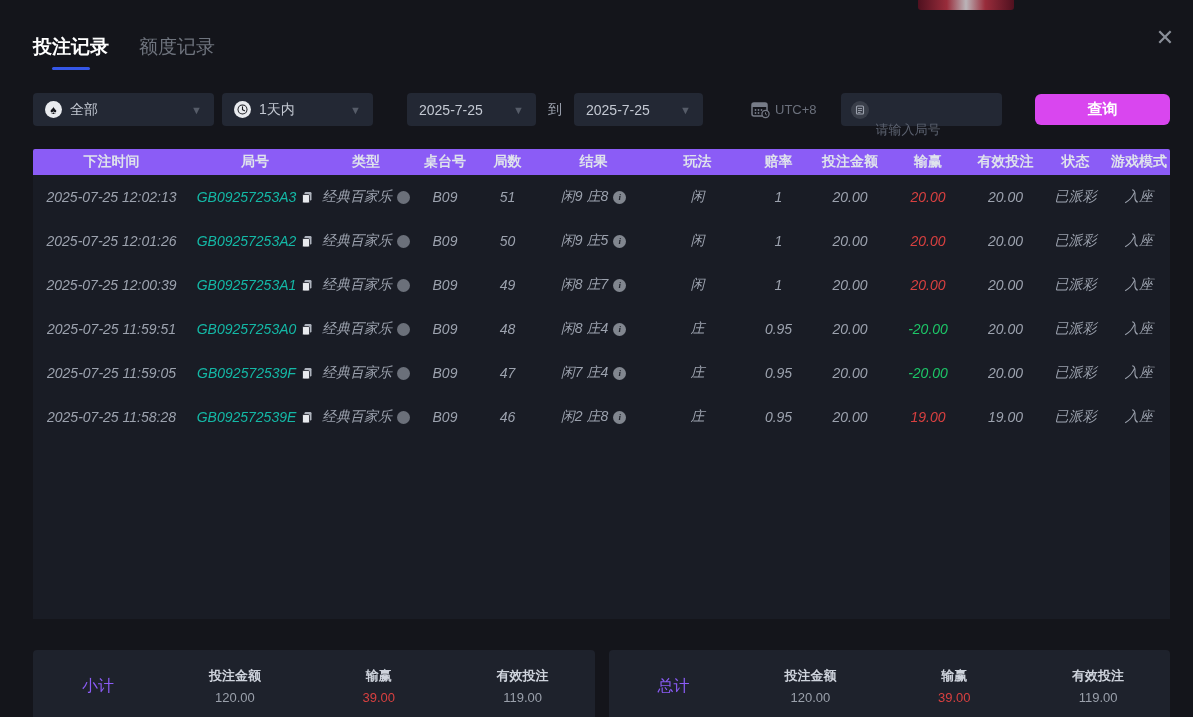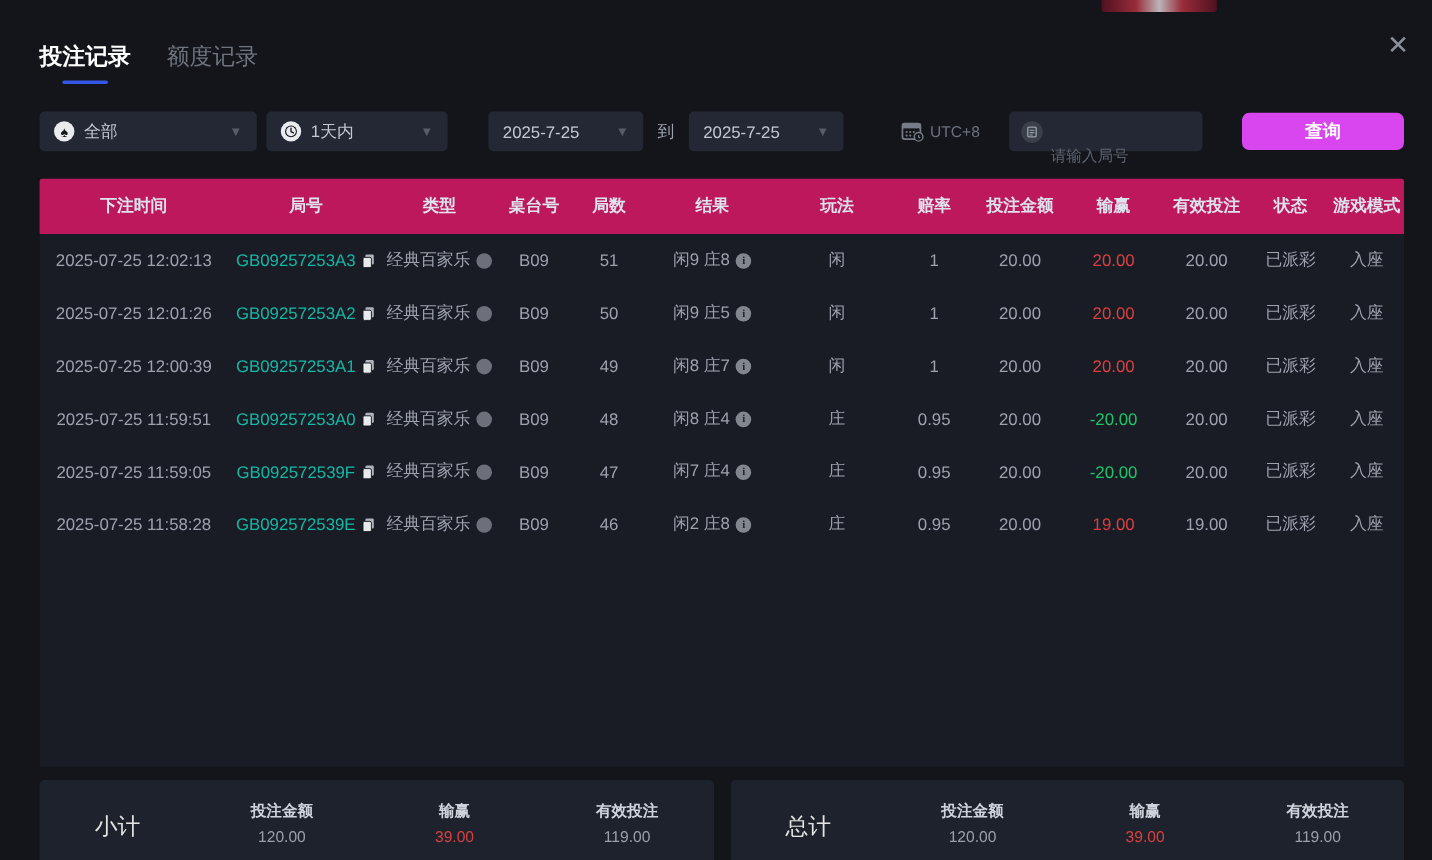--- a/index.html
+++ b/index.html
@@ -66,42 +66,42 @@
     color:#fff; font-size:15px; font-weight:bold; cursor:pointer; font-family:inherit;
   }
 
   
   .table{ position:absolute; left:33px; top:149px; width:1137px; }
   .grid-row{
     display:grid;
     grid-template-columns:157px 130px 92px 66px 59px 113px 95px 67px 76px 80px 75px 65px 62px;
     align-items:center;
   }
-  .thead{ height:46px; background:#be185d; border-radius:2px 2px 0 0; }
+  .thead{ height:26px; background:#8b5cf6; border-radius:2px 2px 0 0; }
   .thead .th{ text-align:center; color:#dfe3ec; font-size:14px; font-weight:bold; }
   .tbody{ background:#191c25; height:444px; }
-  .tr{ height:44px; font-size:14px; color:#9ca2ae; }
+  .tr{ height:44px; font-size:14px; color:#9ca2ae;font-style:italic; }
   .td{ text-align:center; white-space:nowrap; }
   .td.with-ico{ display:flex; align-items:center; justify-content:center; gap:5px; }
   .td .round-id{ color:#14b8a6; }
   .type-badge{ width:13px; height:13px; border-radius:50%; background:#6b707a; display:inline-block; flex:none; }
   .info-ico{
     width:13px; height:13px; border-radius:50%; background:#81868f; color:#22252e;
     font-size:9px; font-weight:bold; line-height:13px; text-align:center; display:inline-block;
     font-family:"Liberation Serif",serif; cursor:pointer; flex:none;
   }
   .copy-ico{ cursor:pointer; display:inline-flex; flex:none; }
 
   
   .summary{ position:absolute; left:33px; top:650px; width:1137px; display:flex; gap:14px; }
   .card{
     flex:1; height:80px; background:#1e222c; border-radius:4px;
     display:flex; align-items:flex-start; padding-top:17px;
   }
-  .card .card-label{ width:130px; text-align:center; color:#e5e5e5; font-size:19px; padding-top:9px; }
+  .card .card-label{ width:130px; text-align:center; color:#8b5cf6; font-size:16px; padding-top:9px; }
   .card .cols{ flex:1; display:flex; }
   .card .col{ flex:1; text-align:center; }
   .card .col .k{ color:#ced3dc; font-size:13px; font-weight:bold; }
   .card .col .v{ margin-top:5px; color:#9aa0ab; font-size:13px; }
 </style>
 </head>
 <body>
 
 <div class="brand-logo"></div>
 

